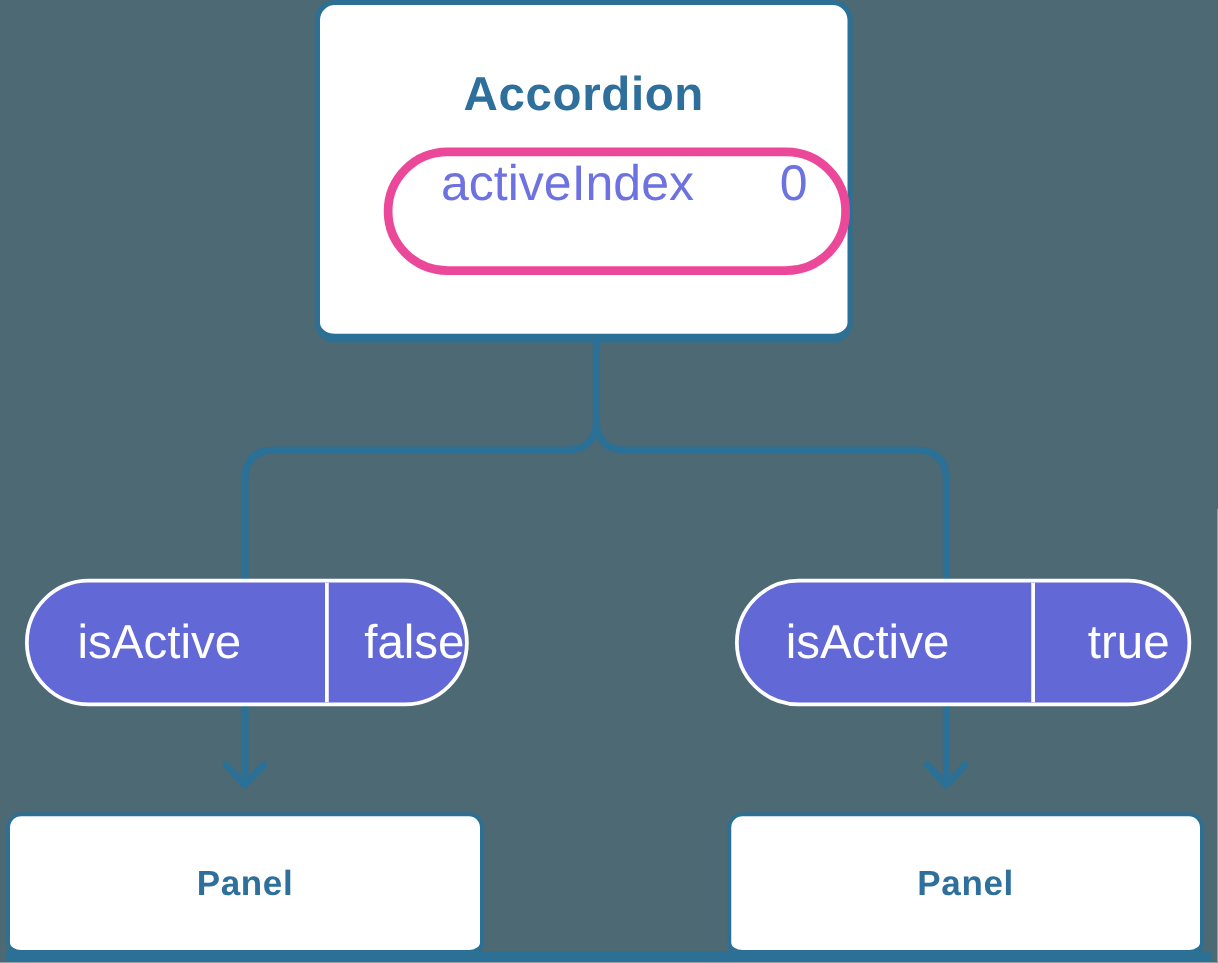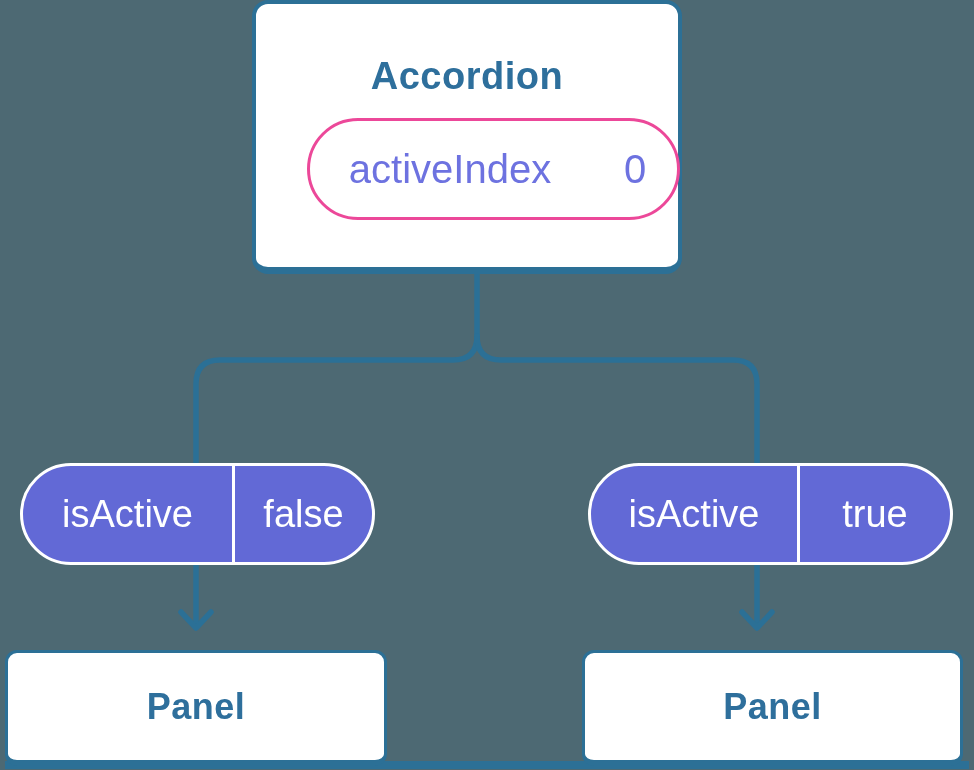--- a/index.html
+++ b/index.html
@@ -30,44 +30,45 @@
     position:absolute; left:0; top:50px; width:100%;
     text-align:center;
     font-size:38px; line-height:44px; font-weight:600;
     color:#2e6f9c;
     letter-spacing:0.5px;
   }
   .state-pill {
     position:absolute; left:51px; top:114px;
     width:373px; height:102px;
     box-sizing:border-box;
-    border:3px solid #ec4899;
+    border:7px solid #ec4899;
     border-radius:60px;
     background:#ffffff;
-    display:flex; align-items:center;
+    display:flex; align-items:flex-start;
     overflow:hidden;
   }
   .state-pill .pill-name {
     width:280px; display:flex; align-items:center; justify-content:center;
     font-size:40px; color:#6d72e0;
   }
   .state-pill .pill-divider { width:3px; background:#6468d8; }
   .state-pill .pill-value {
     flex:1; display:flex; align-items:center; justify-content:center;
     font-size:40px; color:#6d72e0;
   }
   .prop-pill {
     position:absolute; top:463px; height:102px;
     box-sizing:border-box;
     background:#6269d6;
     border:3px solid #ffffff;
     border-radius:60px;
     display:flex; align-items:stretch;
     overflow:hidden;
     z-index:2;
+    gap:28px;
   }
   .prop-pill-left  { left:20px;  width:355px; }
   .prop-pill-right { left:588px; width:365px; }
   .prop-pill .pill-name {
     display:flex; align-items:center; justify-content:center;
     font-size:38px; color:#ffffff;
   }
   .prop-pill-left  .pill-name { width:209px; }
   .prop-pill-right .pill-name { width:206px; }
   .prop-pill .pill-divider { width:3px; background:#ffffff; }
@@ -78,21 +79,21 @@
   .panel-card {
     top:650px; width:382px; height:116px;
     border:3px solid #2c7096;
     border-bottom-width:6px;
     border-radius:12px;
     display:flex; align-items:center; justify-content:center;
   }
   .panel-card-left  { left:5px; }
   .panel-card-right { left:582px; width:381px; }
   .panel-label {
-    font-size:36px; font-weight:600; color:#2e6f9c;
+    font-size:28px; font-weight:600; color:#2e6f9c;
     letter-spacing:0.5px;
   }
   .bottom-bar {
     position:absolute; left:5px; top:761px; width:964px; height:8px;
     background:#2c7096;
     z-index:0;
   }
 </style>
 </head>
 <body>

